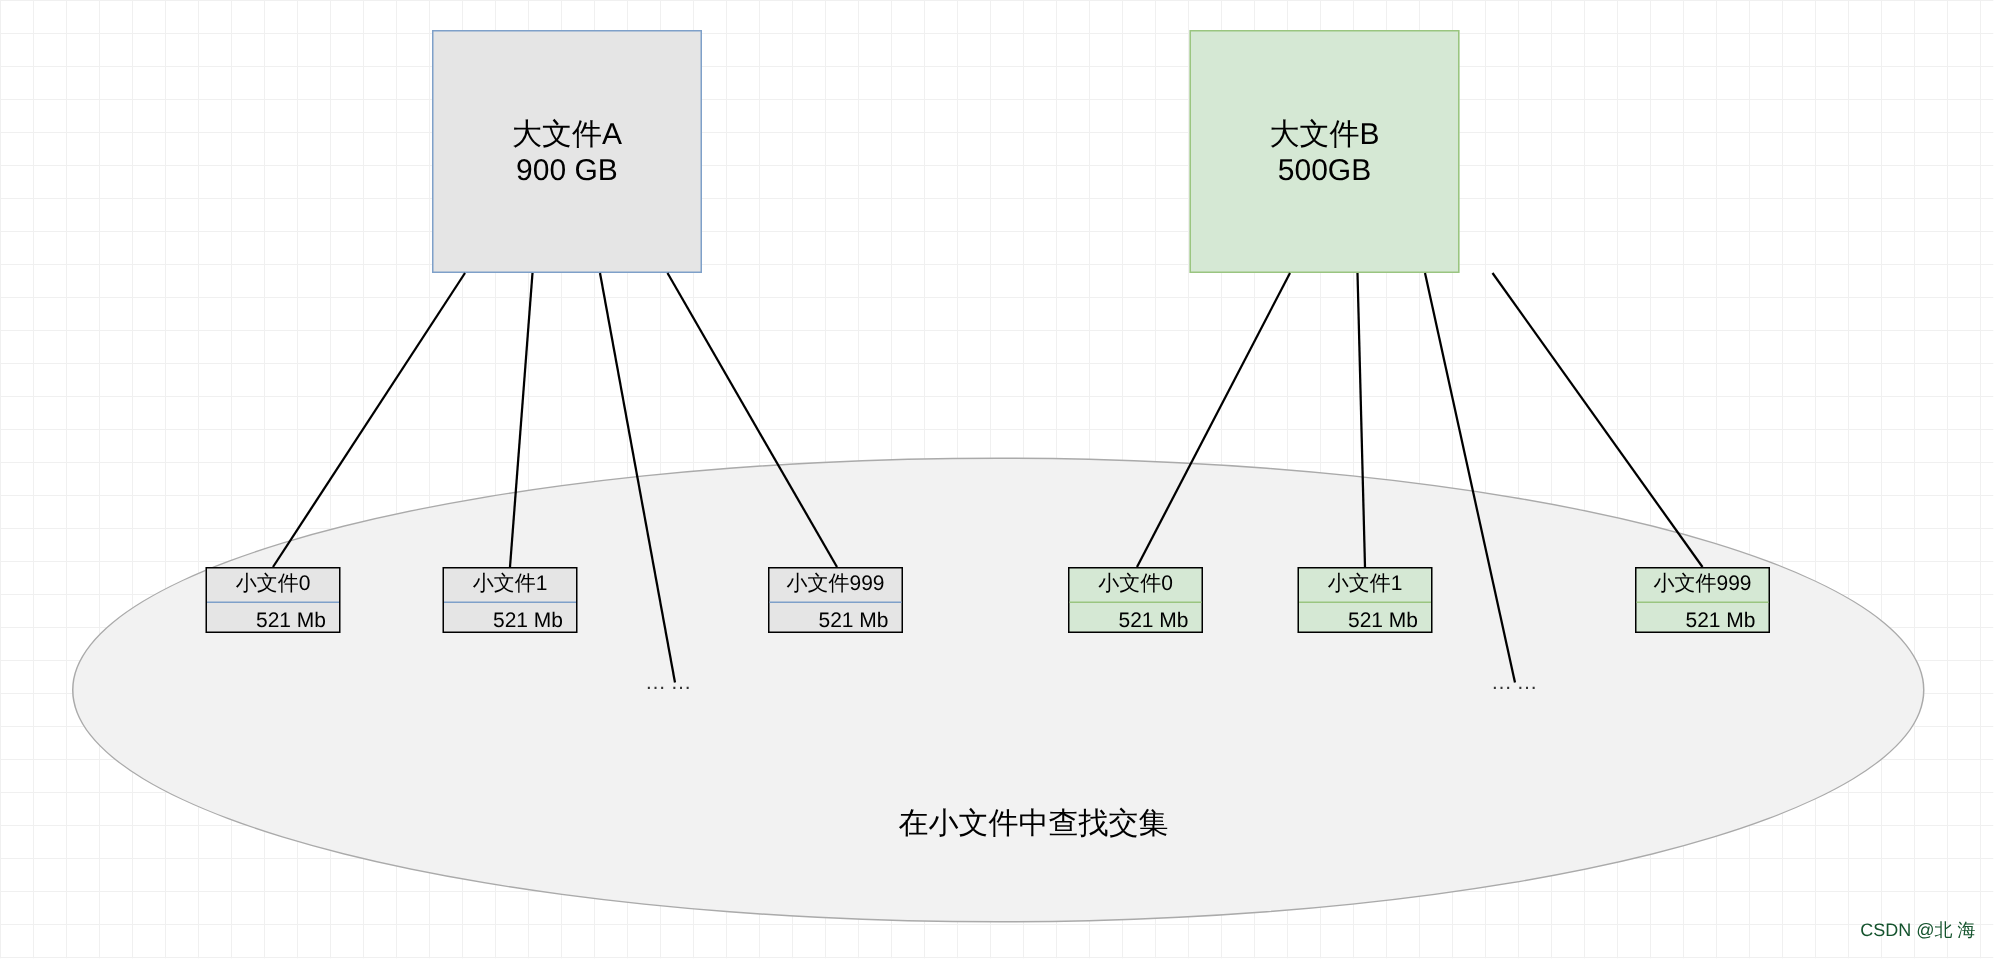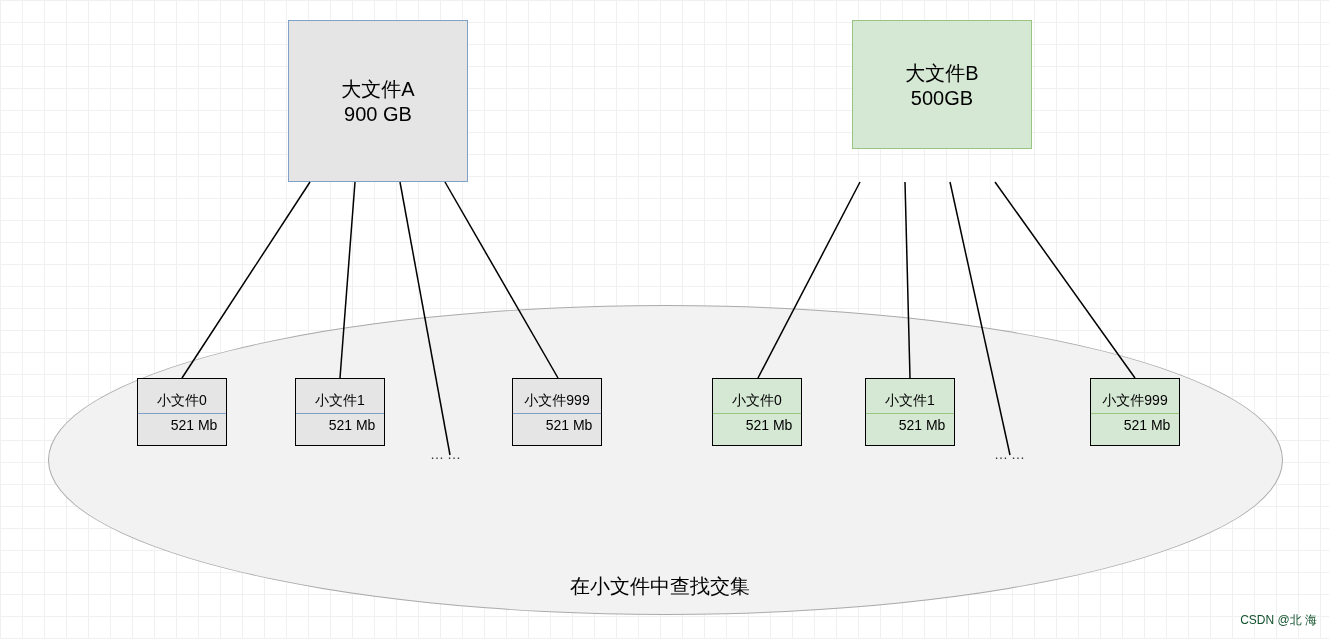--- a/index.html
+++ b/index.html
@@ -36,21 +36,21 @@
   .small-box {
     position: absolute;
     border: 1px solid;
     display: flex;
     flex-direction: column;
     align-items: center;
     justify-content: center;
     font-size: 14px;
     text-align: center;
     width: 90px;
-    height: 68px;
+    height: 44px;
   }
   .small-box .line1 { border-bottom: 1px solid; width: 100%; text-align: center; padding: 3px 0; }
   .small-box .line2 { padding: 3px 0; margin-left: 24px; }
   .small-box.blue-box .line1 { border-color: #7ea0c9; }
   .small-box.green-box .line1 { border-color: #9ac580; }
   .ellipse {
     position: absolute;
     border: 1px solid #aaa;
     background: #f2f2f2;
     border-radius: 50%;
@@ -83,21 +83,21 @@
 
 <div class="grid-bg"></div>
 
 <div class="ellipse" style="left:48px; top:305px; width:1235px; height:310px;"></div>
 
 <div class="big-box blue-box" style="left:288px; top:20px; width:180px; height:162px;">
   <div>大文件A</div>
   <div>900 GB</div>
 </div>
 
-<div class="big-box green-box" style="left:852px; top:20px; width:180px; height:129px;">
+<div class="big-box green-box" style="left:793px; top:20px; width:180px; height:162px;">
   <div>大文件B</div>
   <div>500GB</div>
 </div>
 
 <svg class="svg-layer" width="1329" height="639">
 
   <line x1="310" y1="182" x2="182" y2="378" stroke="#000" stroke-width="1.5"></line>
   <line x1="355" y1="182" x2="340" y2="378" stroke="#000" stroke-width="1.5"></line>
   <line x1="400" y1="182" x2="450" y2="455" stroke="#000" stroke-width="1.5"></line>
   <line x1="445" y1="182" x2="558" y2="378" stroke="#000" stroke-width="1.5"></line>
@@ -129,15 +129,15 @@
 <div class="small-box green-box" style="left:865px; top:378px;">
   <div class="line1">小文件1</div>
   <div class="line2">521 Mb</div>
 </div>
 <div class="dots" style="left:994px; top:446px;">……</div>
 <div class="small-box green-box" style="left:1090px; top:378px;">
   <div class="line1">小文件999</div>
   <div class="line2">521 Mb</div>
 </div>
 
-<div class="caption" style="left:490px; top:535px; width:340px;margin-top:38px;">在小文件中查找交集</div>
+<div class="caption" style="left:519px; top:535px; width:340px;">在小文件中查找交集</div>
 
 <div class="watermark" style="right:12px; bottom:10px;">CSDN @北   海</div>
 
 </body></html>

